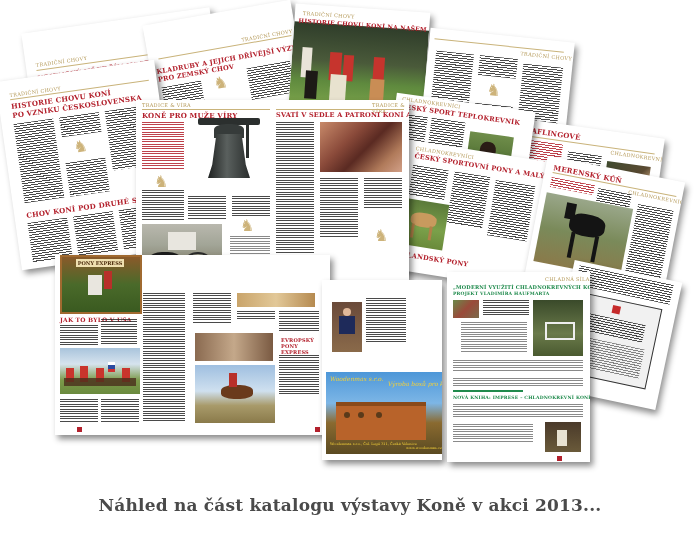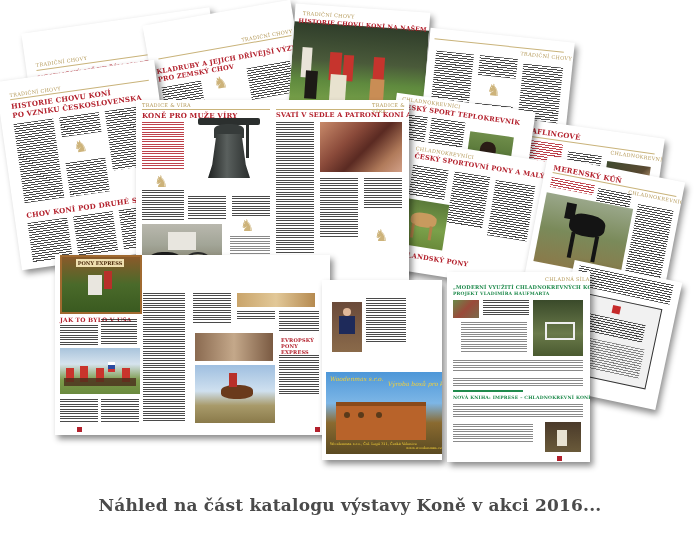--- a/index.html
+++ b/index.html
@@ -248,13 +248,13 @@
     <div class="txt light" style="left:6px; top:132px; width:130px; height:14px;"></div>
     <div class="txt light" style="left:6px; top:152px; width:80px; height:18px;"></div>
     <div class="photo" style="left:98px; top:150px; width:36px; height:30px; background:linear-gradient(180deg,#4a3a2a,#6a5a3a);">
       <div style="position:absolute; left:12px; top:8px; width:10px; height:16px; background:#e8e2d2;"></div>
     </div>
     <div class="foot" style="left:110px; top:184px;"></div>
   </div>
 
 </div>
 
-<div class="caption">Náhled na část katalogu výstavy Koně v akci 2016...</div>
+<div class="caption">Náhled na část katalogu výstavy Koně v akci 2013...</div>
 
 </body></html>

